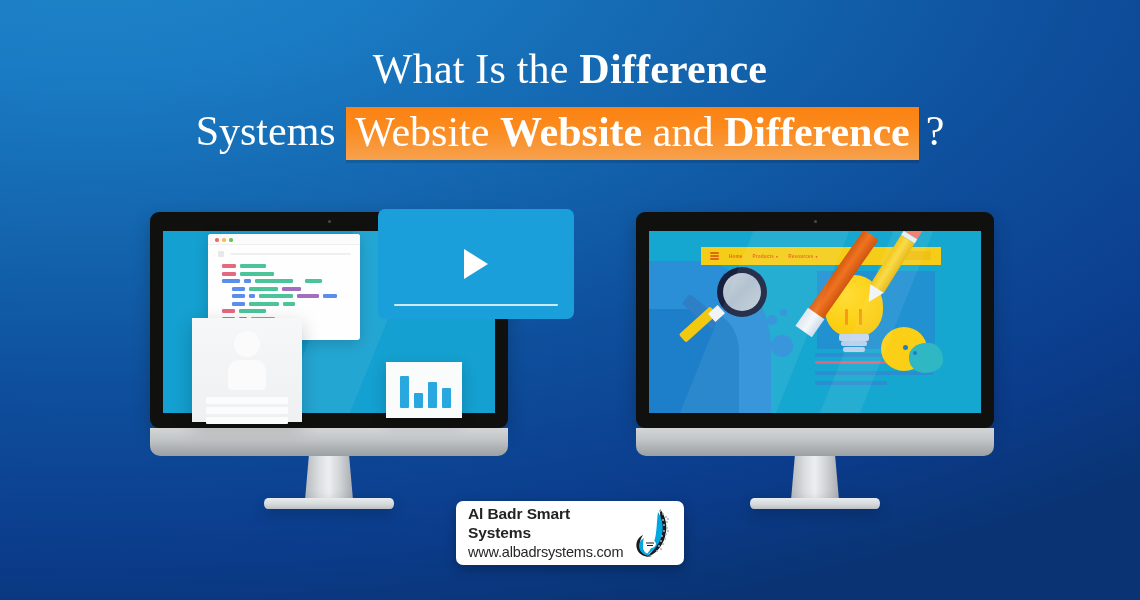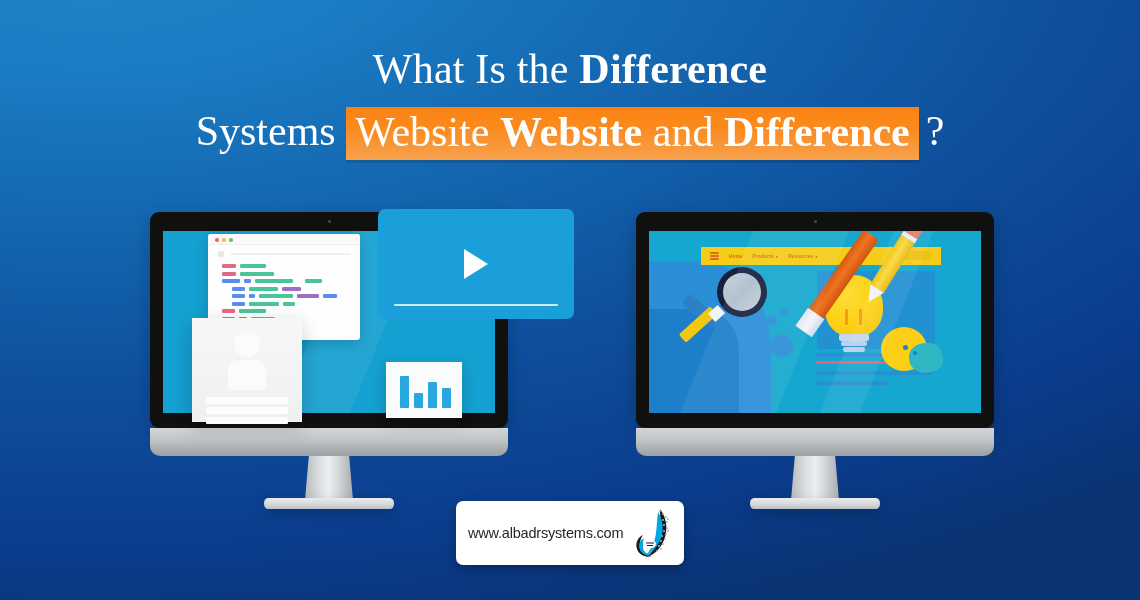--- a/index.html
+++ b/index.html
@@ -351,20 +351,21 @@
       <div class="gloss" style="left:200px; top:-40px; width:40px; height:300px;"></div>
     </div>
 
     <div class="chin" style="left:0px; top:216px; width:358px; height:28px;"></div>
     <div class="neck" style="left:155px; top:244px; width:48px; height:44px; clip-path:polygon(8% 0,92% 0,100% 100%,0 100%);"></div>
     <div class="foot" style="left:114px; top:286px; width:130px; height:11px;"></div>
   </div>
 
   <div id="logo-badge">
     <div id="logo-text">
+      <div id="logo-name">Al Badr Smart Systems</div>
       <div id="logo-url">www.albadrsystems.com</div>
     </div>
     <div id="logo-mark">
       <svg viewBox="0 0 42 52" width="42" height="52" aria-hidden="true">
         <g>
           <path d="M30 2 C36 10 38 20 35 30 C32 40 25 48 16 50 C24 44 29 36 30 26 C31 18 30 9 30 2 Z" fill="#1a1a1a"></path>
           <path d="M28 5 C33 13 34 22 31 31 C28 39 22 46 15 49 C21 43 25 35 26 26 C27 18 27 11 28 5 Z" fill="#00a7e1"></path>
           <path d="M13 28 C8 30 5 36 7 42 C9 48 16 51 22 49 C16 49 11 46 10 41 C9 36 11 31 13 28 Z" fill="#1a1a1a"></path>
           <path d="M14 31 C10 33 8 38 10 43 C12 47 17 49 21 48 C16 47 13 44 13 40 C13 36 13 33 14 31 Z" fill="#00a7e1"></path>
           <ellipse cx="20" cy="37" rx="6" ry="4.2" fill="#ffffff"></ellipse>

